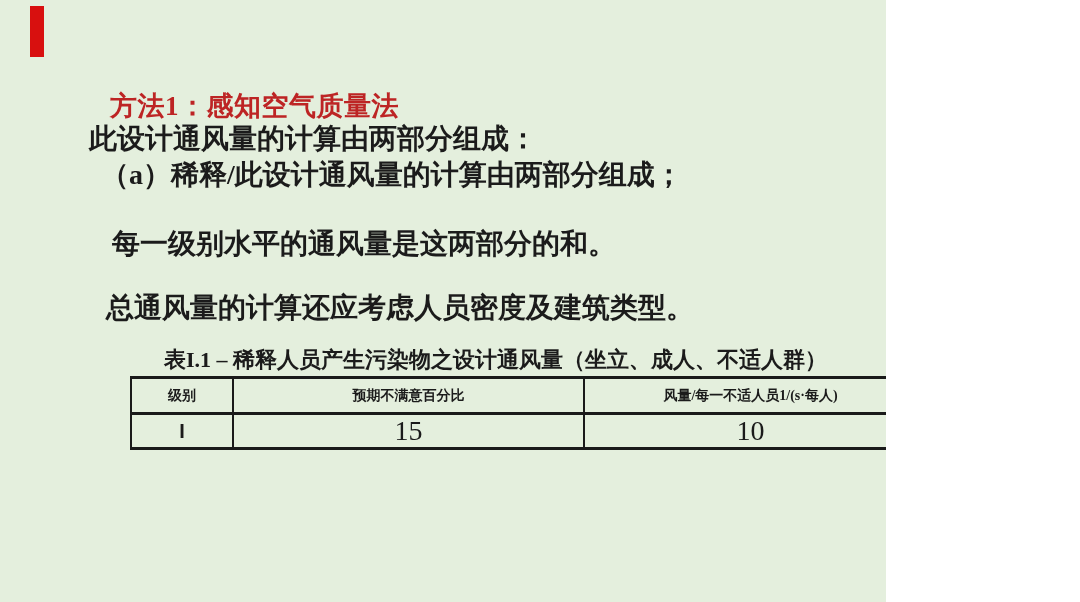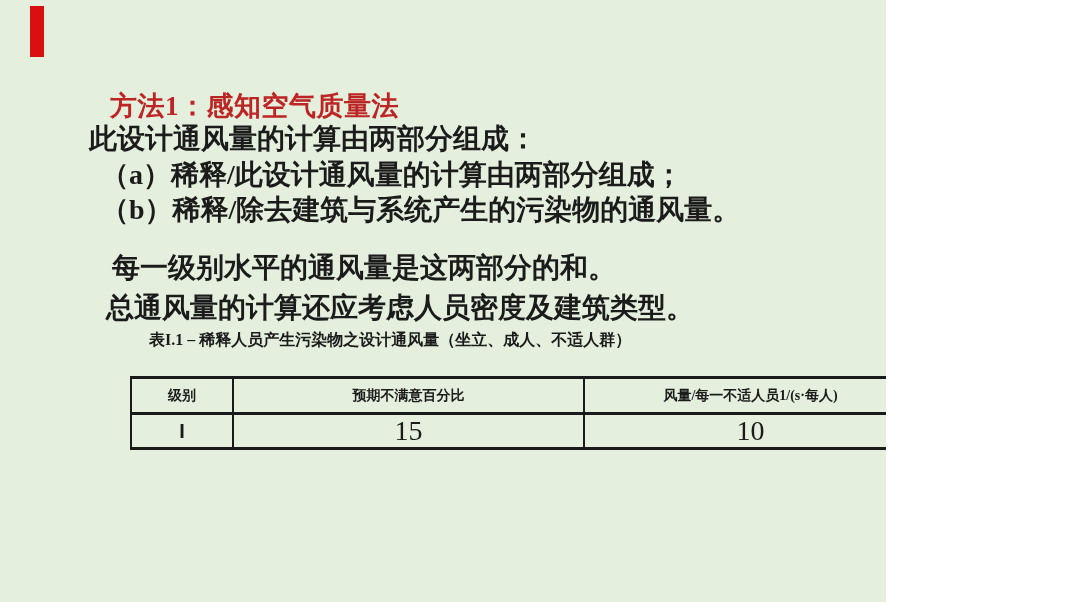--- a/index.html
+++ b/index.html
@@ -27,25 +27,25 @@
     font-size:27px;font-weight:bold;line-height:1.15;
     color:var(--title-red);letter-spacing:0.5px;
   }
   .bodyline{
     position:absolute;margin:0;white-space:nowrap;
     font-size:28px;font-weight:bold;line-height:1.15;color:var(--text);
   }
   .l0{left:89px;top:123px;}
   .l1{left:101px;top:159px;}
   .l2{left:101px;top:194px;}
-  .l3{left:112px;top:228px;margin-top:24px;}
+  .l3{left:112px;top:228px;}
   .l4{left:106px;top:260px;margin-top:32px;}
   .caption{
-    position:absolute;left:148px;top:329px;margin:1px;white-space:nowrap;
-    font-size:16px;font-weight:bold;color:var(--text);
+    position:absolute;left:148px;top:329px;margin:16px;white-space:nowrap;
+    font-size:22px;font-weight:bold;color:var(--text);
   }
   table.vtable{
     position:absolute;left:130px;top:376px;
     width:786px;border-collapse:collapse;table-layout:fixed;
     background:transparent;
   }
   .vtable col.c0{width:102px;}
   .vtable col.c1{width:351px;}
   .vtable col.c2{width:333px;}
   .vtable th,.vtable td{
@@ -74,21 +74,20 @@
 <body>
 
 <div class="slide">
 
   <div class="accent-bar"></div>
 
   <h1 class="title">方法1：感知空气质量法</h1>
 
   <p class="bodyline l0">此设计通风量的计算由两部分组成：</p>
   <p class="bodyline l1">（a）稀释/此设计通风量的计算由两部分组成；</p>
-  <p class="bodyline l2">（b）稀释/除去建筑与系统产生的污染物的通风量。</p>
   <p class="bodyline l3">每一级别水平的通风量是这两部分的和。</p>
   <p class="bodyline l4">总通风量的计算还应考虑人员密度及建筑类型。</p>
 
   <p class="caption">表I.1 – 稀释人员产生污染物之设计通风量（坐立、成人、不适人群）</p>
 
   <table class="vtable">
     <colgroup>
         <col class="c0">
         <col class="c1">
         <col class="c2">

